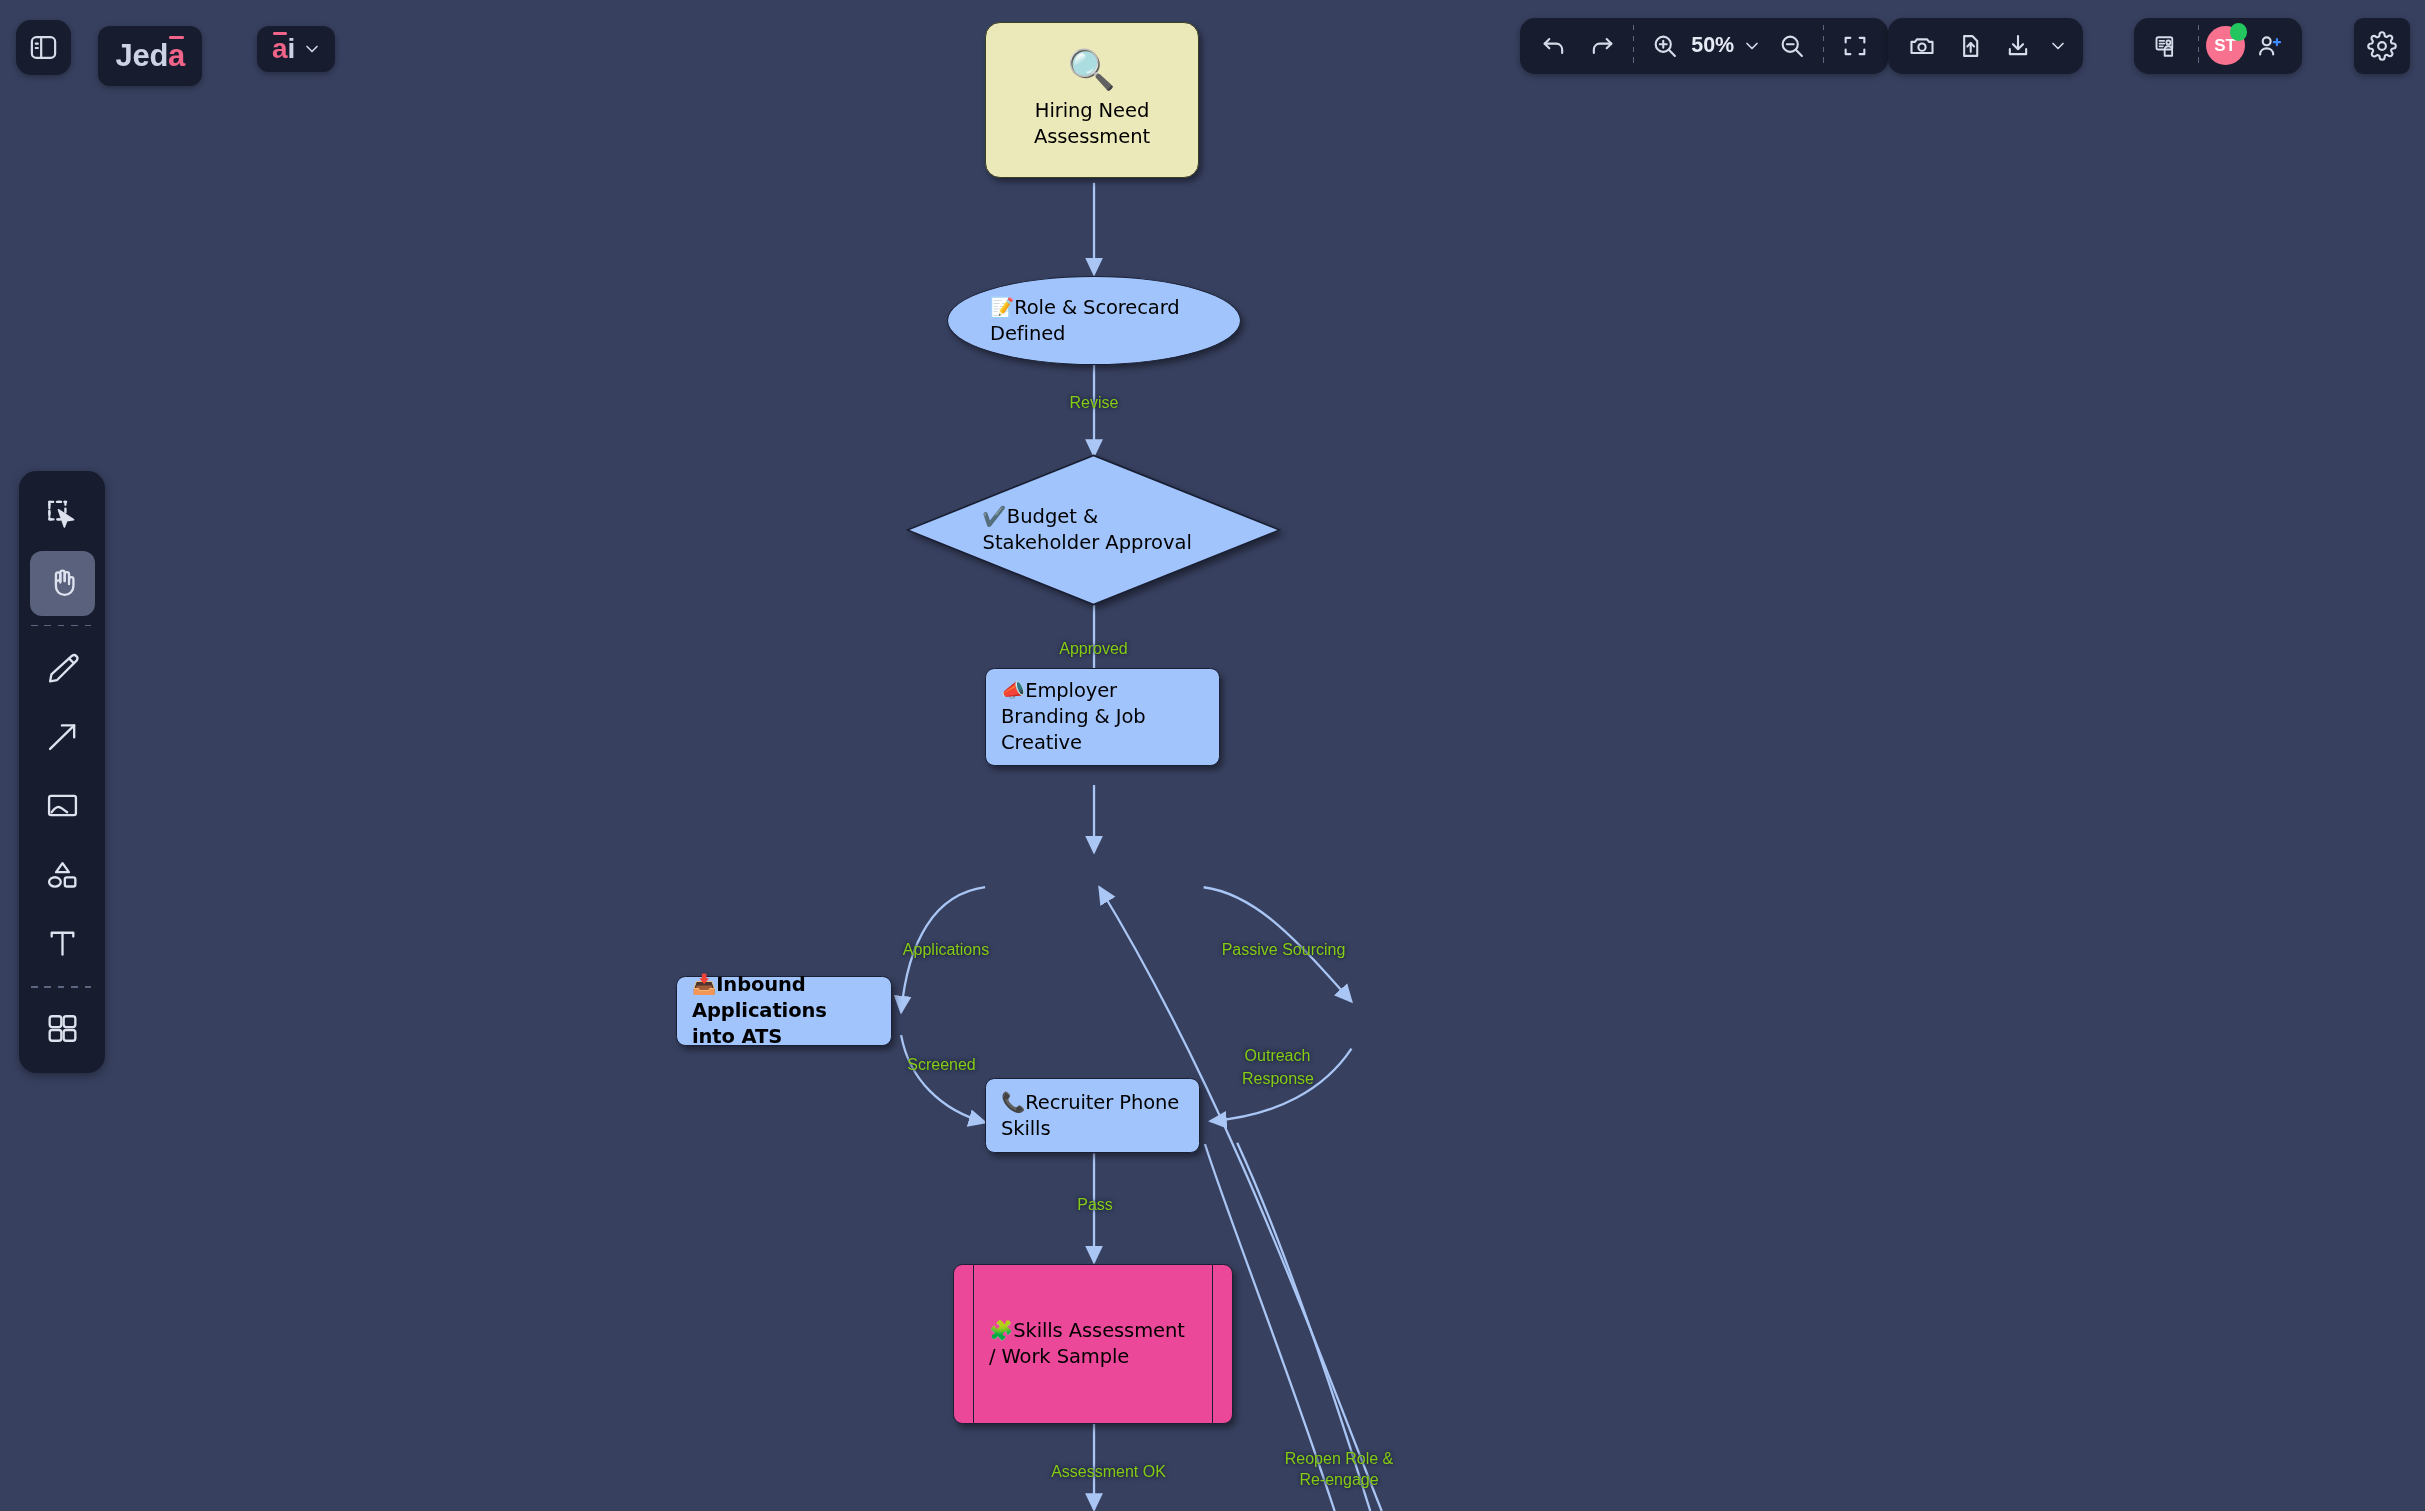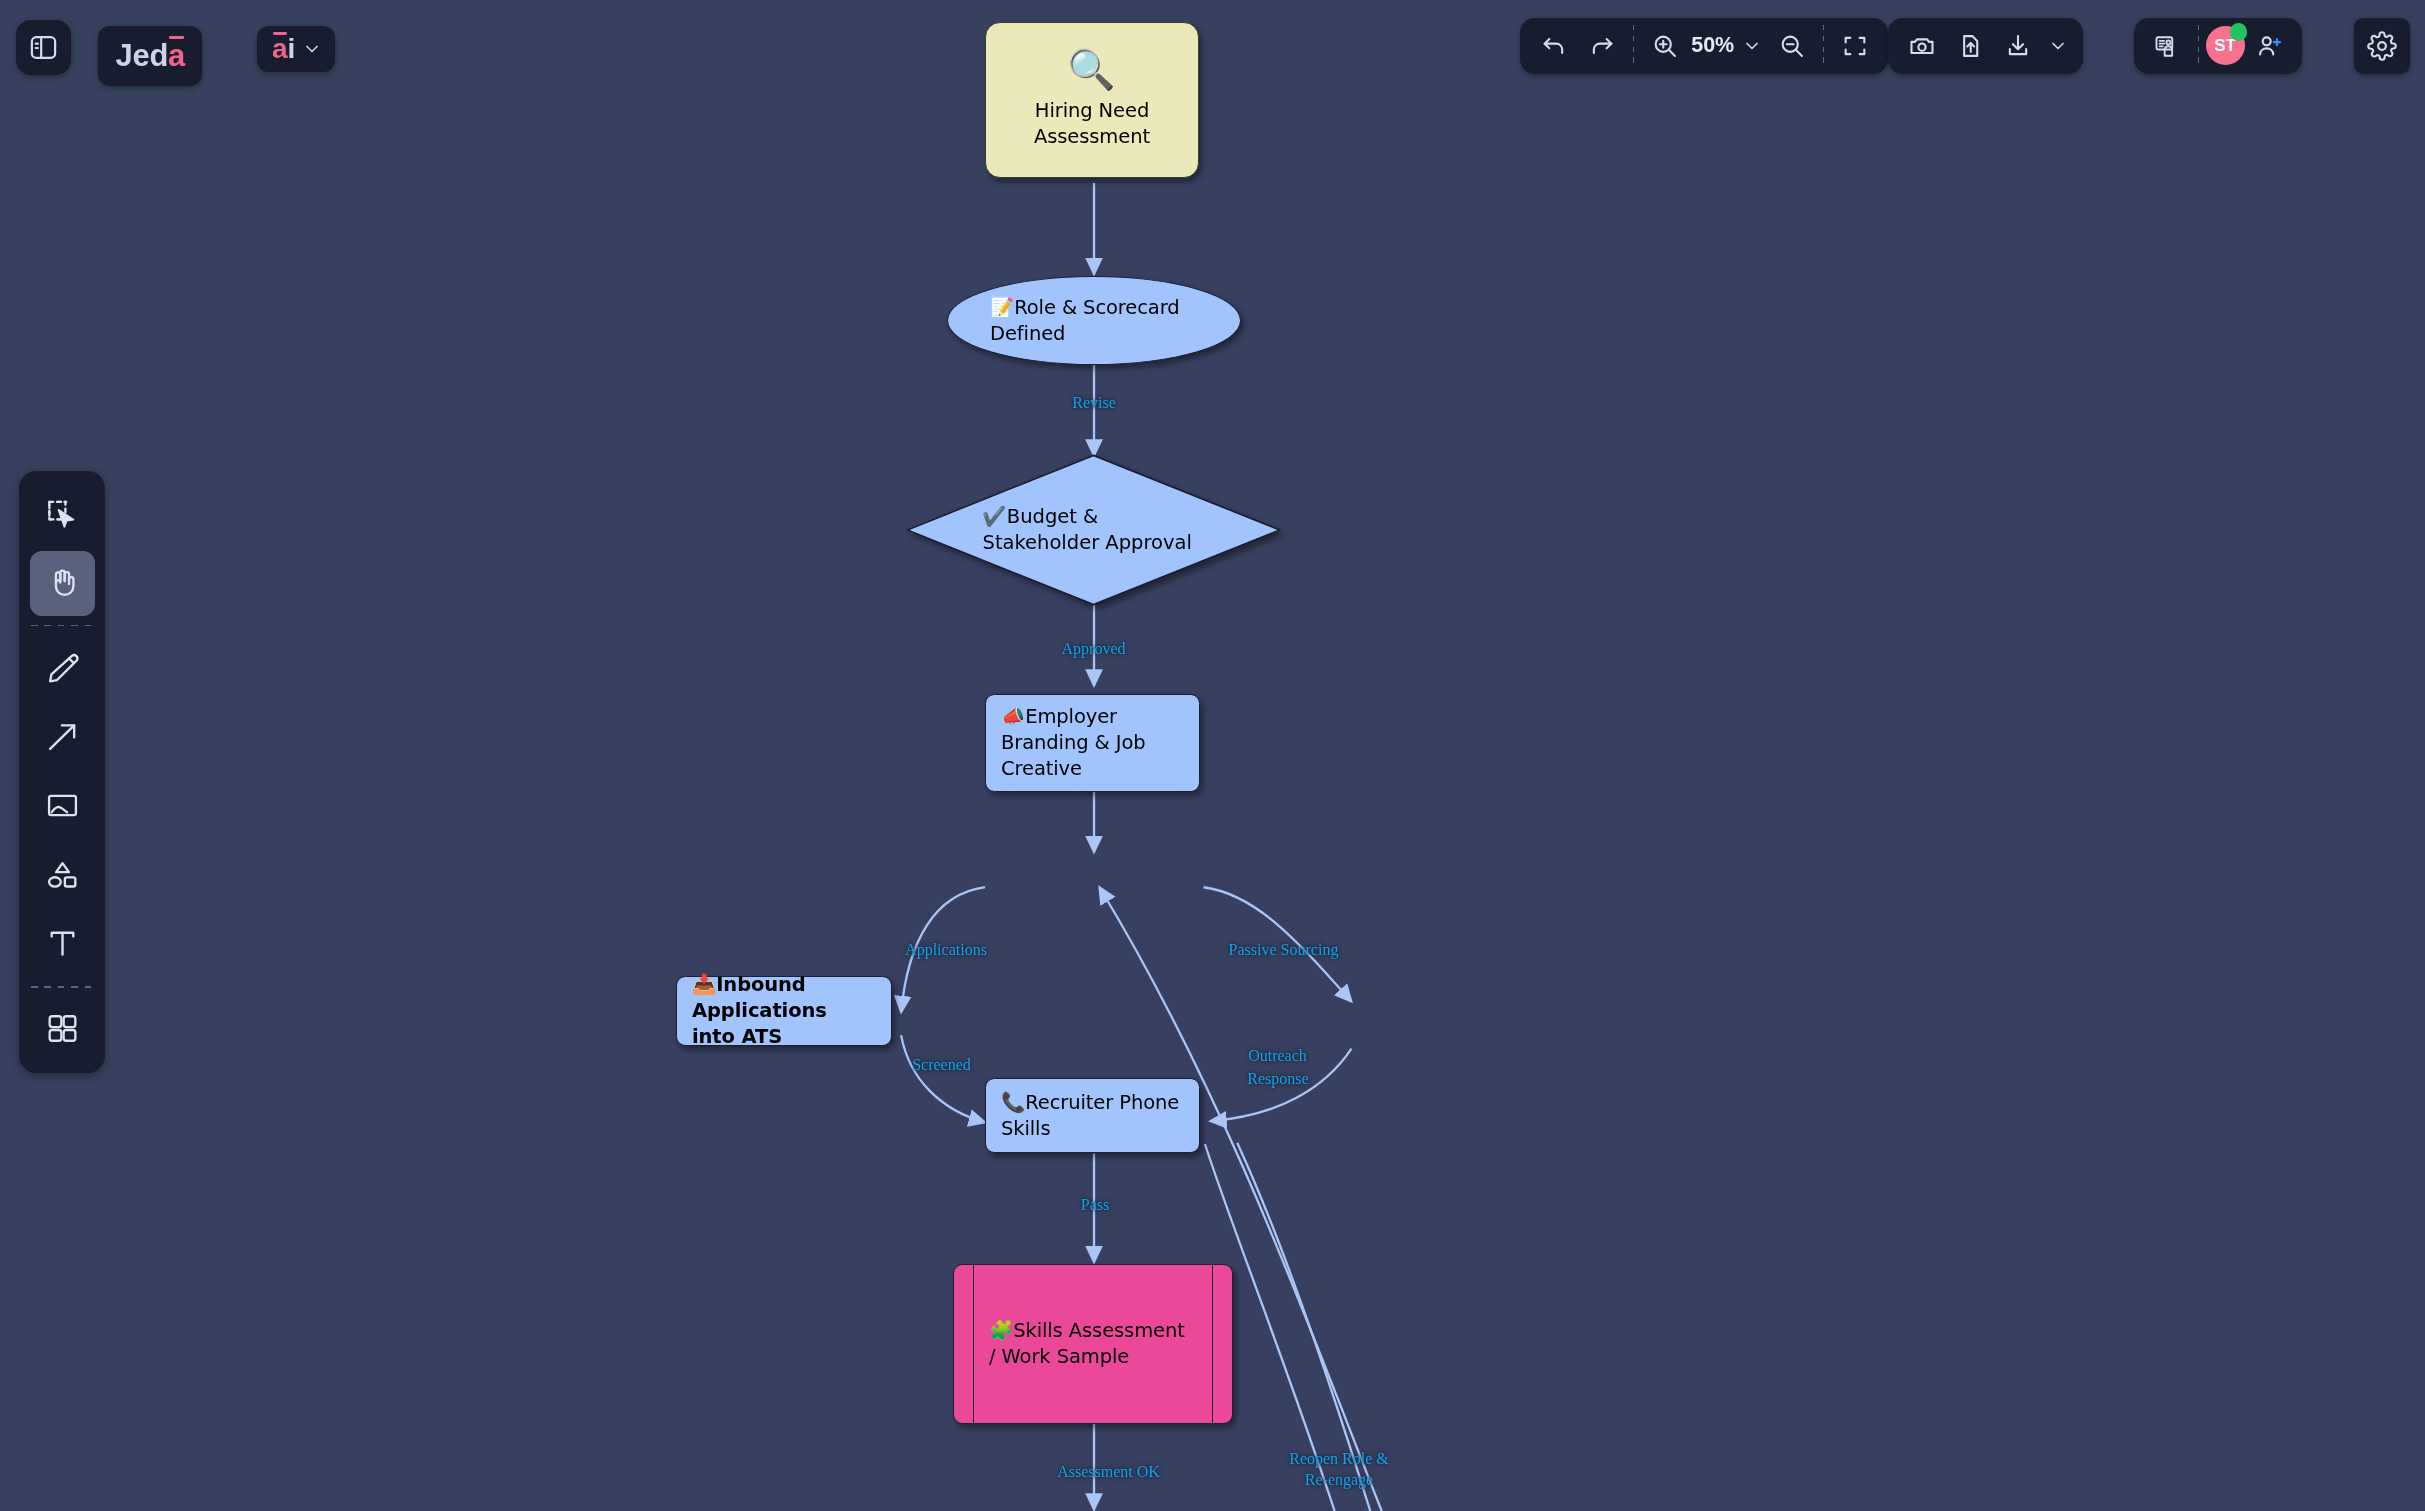--- a/index.html
+++ b/index.html
@@ -46,22 +46,22 @@
     position: absolute; inset: 0;
     display: flex; align-items: center; justify-content: center;
     color:#000; font-family:"DejaVu Sans", sans-serif; font-size: 19.5px; line-height:1.32;
   }
   .diamond-label .lbl { width: 222px; text-align: left; }
 
   .emoji { font-family:"DejaVu Sans", sans-serif; }
 
   .edge-label {
     position: absolute;
-    color: #0ea5e9;
-    font-family: Liberation Serif, serif;
+    color: #84cc16;
+    font-family: Liberation Sans, sans-serif;
     font-size: 16px;
     line-height: 1.3;
     text-align: center;
     white-space: nowrap;
     text-shadow: 0 0 2.7px rgba(30,35,55,0.95), 0 0 5.4px rgba(30,35,55,0.8);
   }
 
   
   .tb {
     position: absolute;
@@ -180,21 +180,21 @@
 
     <div class="diamond-wrap" style="left:906px; top:454px; width:375px; height:152px;">
       <svg width="375" height="152" viewBox="0 0 558 226">
         <polygon points="279,2 556,113 279,224 2,113" fill="#a1c4fd" stroke="#1a1f33" stroke-width="2.5"></polygon>
       </svg>
       <div class="diamond-label">
         <span class="lbl"><span class="emoji">✔️</span><span>Budget &amp; Stakeholder Approval</span></span>
       </div>
     </div>
 
-    <div class="node rect" style="left:985px; top:694px; width:215px; height:98px;">
+    <div class="node rect" style="left:985px; top:668px; width:235px; height:98px;">
       <span class="lbl"><span class="emoji">📣</span><span>Employer Branding &amp; Job Creative</span></span>
     </div>
 
 
     <div class="node rect" style="left:676px; top:976px; width:216px; height:70px;font-weight:bold;">
       <span class="lbl"><span class="emoji">📥</span><span>Inbound Applications into ATS</span></span>
     </div>
 
 
     <div class="node rect" style="left:985px; top:1078px; width:215px; height:75px;">

